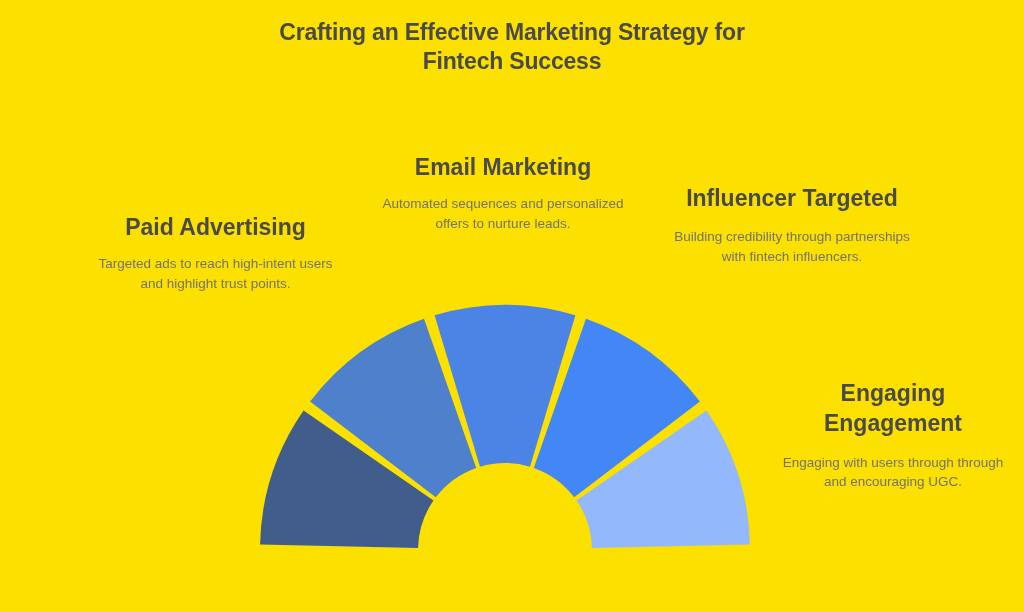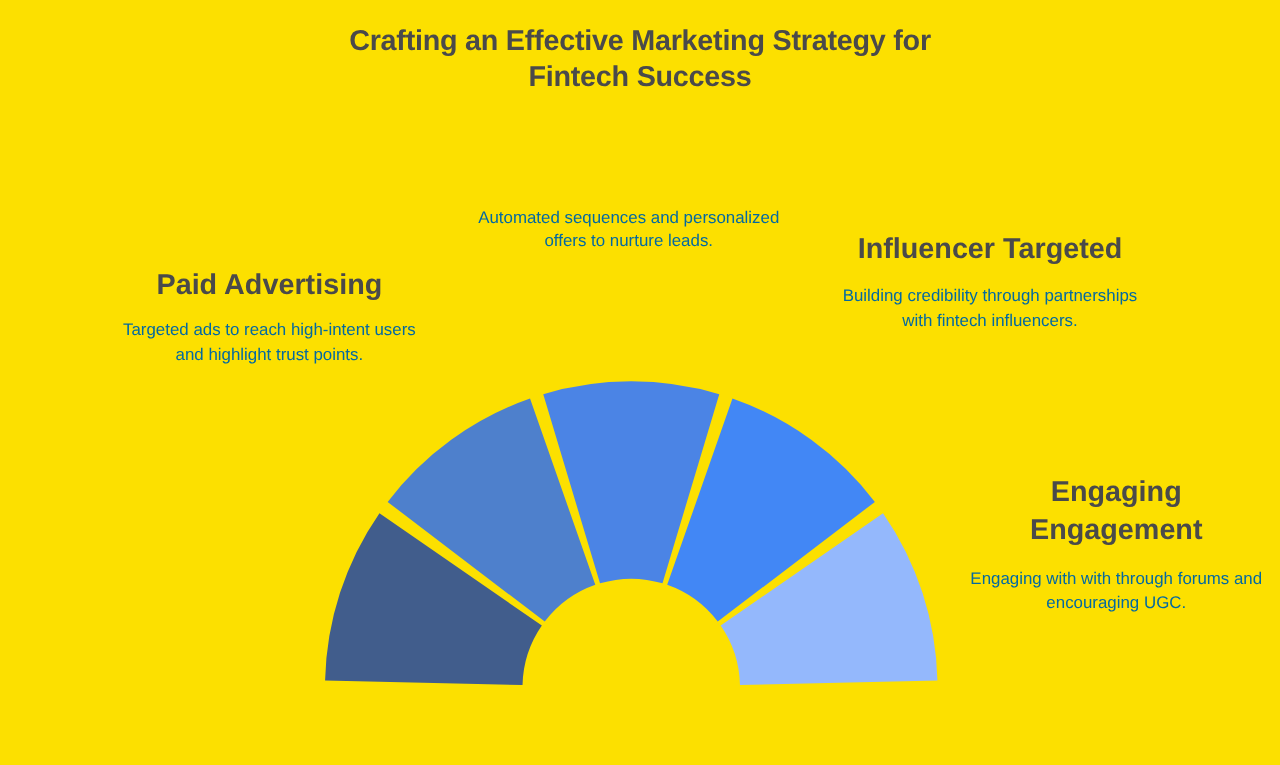--- a/index.html
+++ b/index.html
@@ -37,21 +37,21 @@
   }
   .node-title {
     font-size: 23px;
     font-weight: bold;
     color: #4A4A4A;
     line-height: 1.32;
     margin: 0;
   }
   .node-desc {
     font-size: 13.5px;
-    color: #0369a1;
+    color: #737373;
     line-height: 1.42;
     margin: 0;
     margin-top: 12px;
   }
   
   #node-paid-advertising {
     left: 88px;
     top: 212px;
     width: 255px;
   }
@@ -107,26 +107,27 @@
 
   <div class="node" id="node-social-media">
   </div>
 
   <div class="node" id="node-paid-advertising">
     <div class="node-title">Paid Advertising</div>
     <div class="node-desc">Targeted ads to reach high-intent users and highlight trust points.</div>
   </div>
 
   <div class="node" id="node-email-marketing">
+    <div class="node-title">Email Marketing</div>
     <div class="node-desc">Automated sequences and personalized offers to nurture leads.</div>
   </div>
 
   <div class="node" id="node-influencer-marketing">
     <div class="node-title">Influencer Targeted</div>
     <div class="node-desc">Building credibility through partnerships with fintech influencers.</div>
   </div>
 
   <div class="node" id="node-community-engagement">
     <div class="node-title">Engaging Engagement</div>
-    <div class="node-desc">Engaging with with through forums and encouraging UGC.</div>
+    <div class="node-desc">Engaging with users through through and encouraging UGC.</div>
   </div>
 
 </div>
 
 </body></html>

